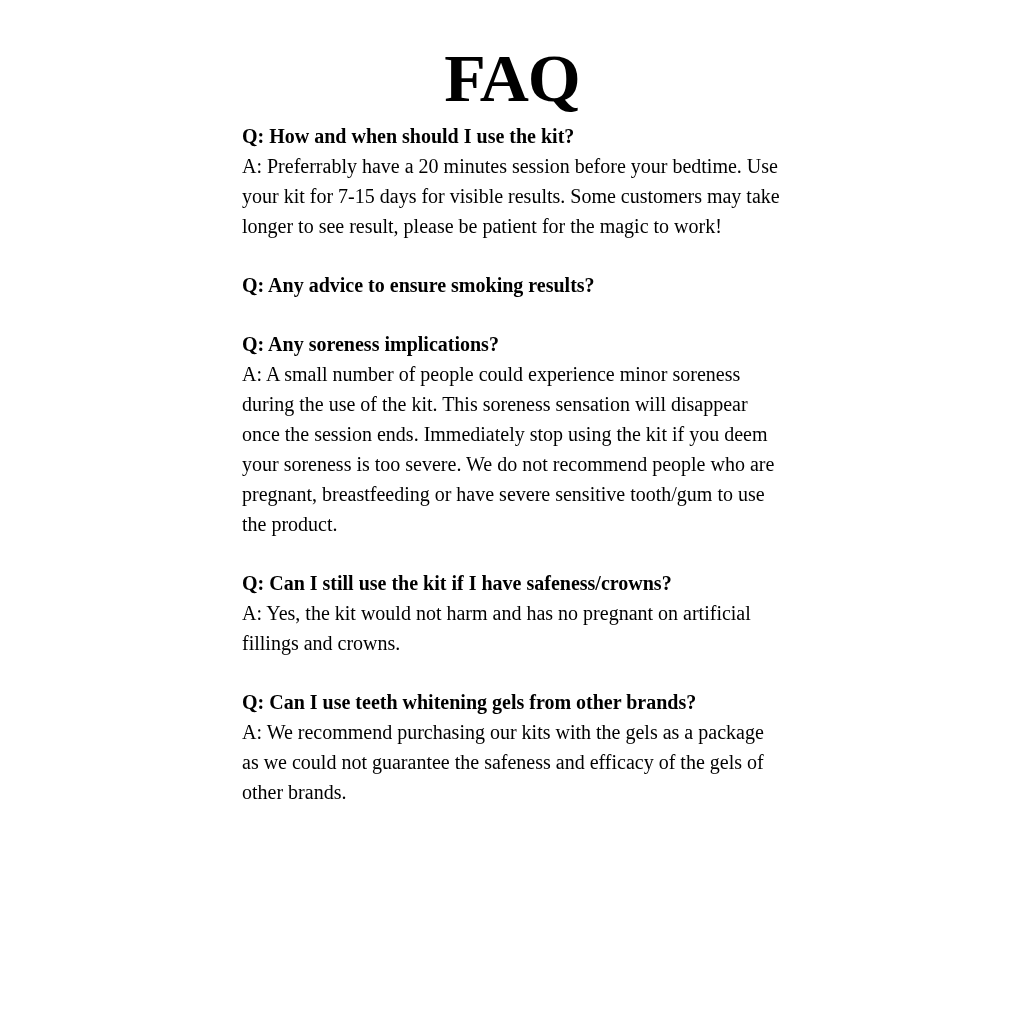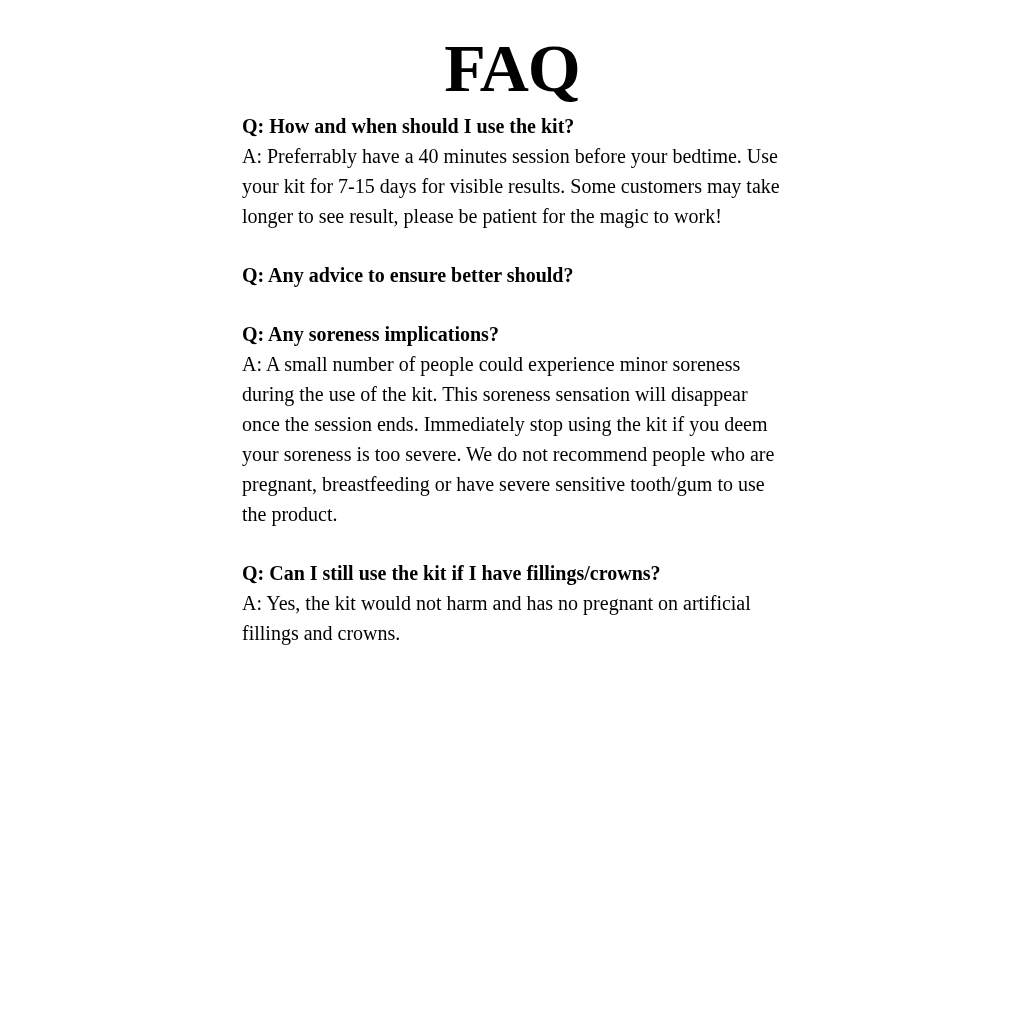--- a/index.html
+++ b/index.html
@@ -11,21 +11,21 @@
     position: relative;
     width: 1024px;
     height: 1024px;
     background: #ffffff;
     overflow: hidden;
     font-family: "Liberation Serif", "DejaVu Serif", serif;
     color: #000000;
   }
   .faq-title {
     margin: 0;
-    padding-top: 31px;
+    padding-top: 41px;
     text-align: center;
     font-size: 68px;
     line-height: 74px;
     font-weight: bold;
     letter-spacing: -1px;
     color: #000000;
   }
   .faq-content {
     width: 542px;
     margin: 6px 8px 0 242px;
@@ -55,32 +55,36 @@
 <body>
 
 <div class="page">
 
   <h1 class="faq-title">FAQ</h1>
 
   <div class="faq-content">
 
     <div class="faq-item">
       <p class="faq-question">Q: How and when should I use the kit?</p>
-      <p class="faq-answer">A: Preferrably have a 40 minutes session before your bedtime. Use your kit for 7-15 days for visible results. Some customers may take longer to see result, please be patient for the magic to work!</p>
+      <p class="faq-answer">A: Preferrably have a 20 minutes session before your bedtime. Use your kit for 7-15 days for visible results. Some customers may take longer to see result, please be patient for the magic to work!</p>
     </div>
 
     <div class="faq-item">
-      <p class="faq-question">Q: Any advice to ensure better should?</p>
+      <p class="faq-question">Q: Any advice to ensure smoking results?</p>
     </div>
 
     <div class="faq-item">
       <p class="faq-question">Q: Any soreness implications?</p>
       <p class="faq-answer">A: A small number of people could experience minor soreness during the use of the kit. This soreness sensation will disappear once the session ends. Immediately stop using the kit if you deem your soreness is too severe. We do not recommend people who are pregnant, breastfeeding or have severe sensitive tooth/gum to use the product.</p>
     </div>
 
     <div class="faq-item">
-      <p class="faq-question">Q: Can I still use the kit if I have fillings/crowns?</p>
+      <p class="faq-question">Q: Can I still use the kit if I have safeness/crowns?</p>
       <p class="faq-answer">A: Yes, the kit would not harm and has no pregnant on artificial fillings and crowns.</p>
     </div>
 
+    <div class="faq-item">
+      <p class="faq-question">Q: Can I use teeth whitening gels from other brands?</p>
+      <p class="faq-answer">A: We recommend purchasing our kits with the gels as a package as we could not guarantee the safeness and efficacy of the gels of other brands.</p>
+    </div>
 
   </div>
 </div>
 
 </body></html>

